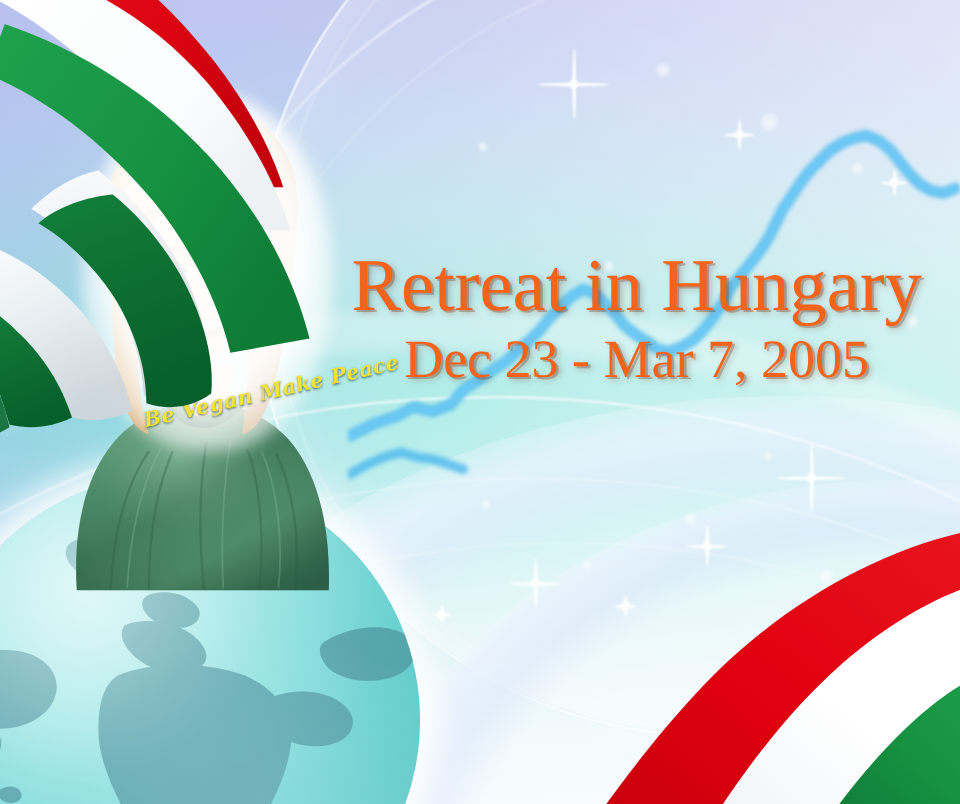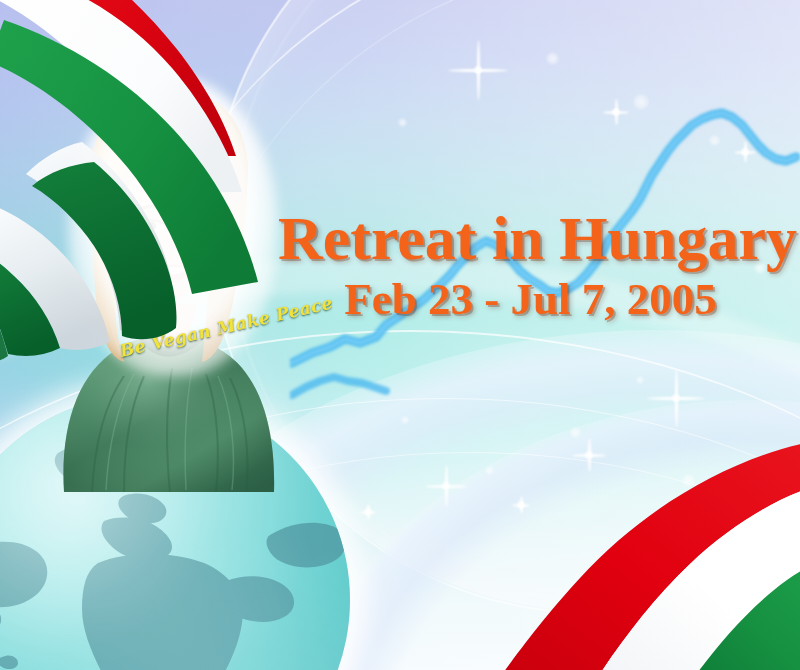--- a/index.html
+++ b/index.html
@@ -256,21 +256,21 @@
     filter: blur(6px);
   }
 
   
   .headline {
     position: absolute;
     left: 278px; top: 207px;
     width: 505px;
     text-align: center;
     font-family: "Liberation Serif", "DejaVu Serif", serif;
-    font-weight: bold;
+    font-weight: normal;
     line-height: 1.0;
     white-space: nowrap;
   }
   .title-line {
     font-size: 62px;
     letter-spacing: 0px;
     color: #f4631a;
     text-shadow:
       2px 2px 0 rgba(120,40,10,0.30),
       3px 3px 5px rgba(90,30,5,0.28);
@@ -618,16 +618,16 @@
 
     <path d="M0 214 C30 226 58 246 80 272 C100 296 114 324 120 352
              C104 360 86 362 70 358 C62 332 46 306 24 286 C16 278 8 272 0 266 Z" fill="url(#tlWhiteFold)" opacity="0.95"></path>
     <path d="M0 266 C8 272 16 278 24 286 C46 306 62 332 70 358
              C54 366 36 368 18 364 C12 344 6 326 0 314 Z" fill="url(#tlGreenDark)"></path>
     <path d="M0 316 C8 332 14 350 18 366 C12 370 6 372 0 374 Z" fill="#0a6a2f" opacity="0.9"></path>
   </svg>
 
   <div class="headline">
     <div class="title-line">Retreat in Hungary</div>
-    <div class="date-line">Feb 23 - Jul 7, 2005</div>
+    <div class="date-line">Dec 23 - Mar 7, 2005</div>
   </div>
 
 </div>
 
 </body></html>

